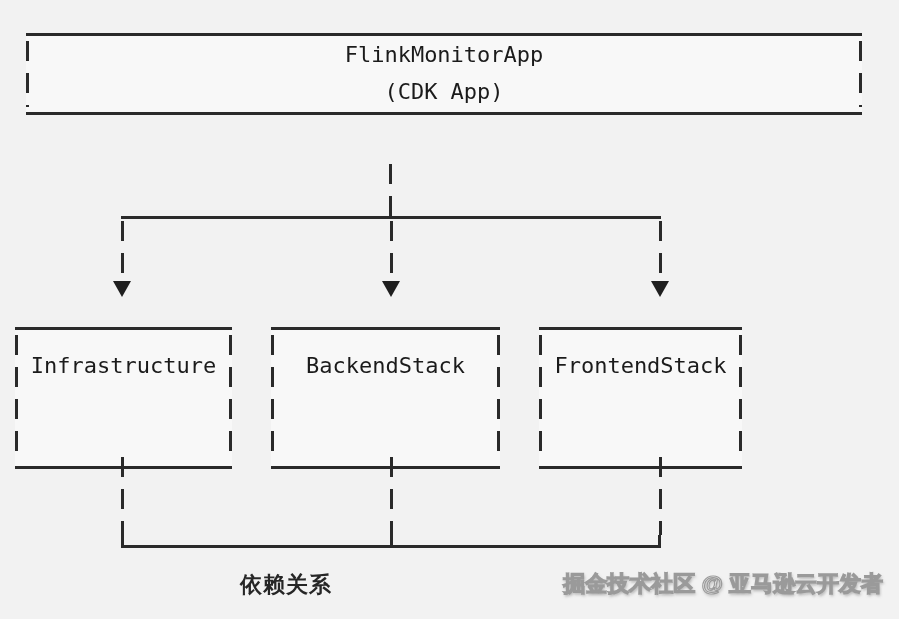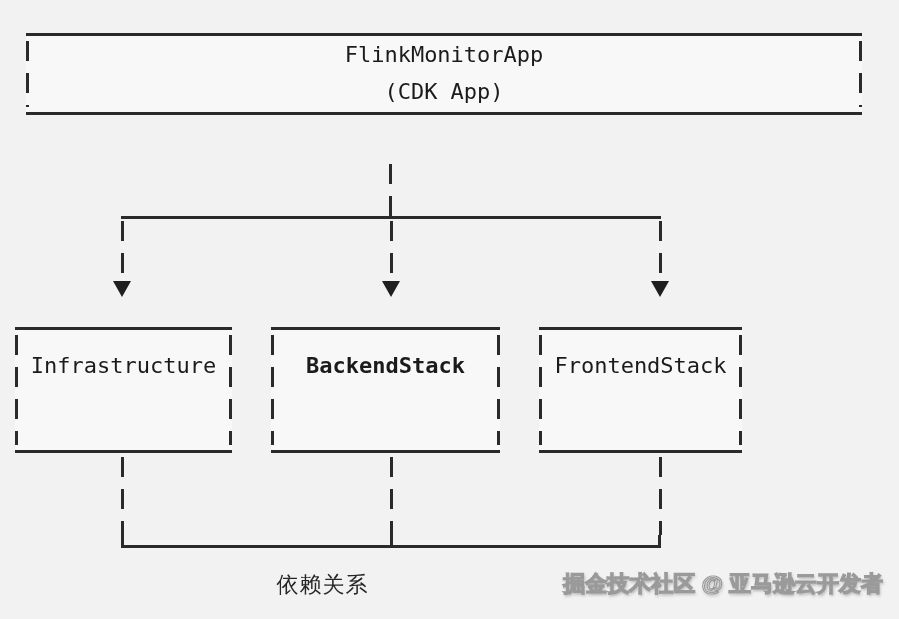--- a/index.html
+++ b/index.html
@@ -36,23 +36,23 @@
   .box::before,.box::after{
     content:"";
     position:absolute;
     top:5px;bottom:5px;
     width:3px;
     background:repeating-linear-gradient(to bottom, var(--line) 0 20px, transparent 20px 32px);
   }
   .box::before{left:0;}
   .box::after{right:0;}
   .app-box{left:26px; top:33px; width:836px; height:82px; }
-  .stack-box{top:327px; height:126px; padding-top:17px;}
+  .stack-box{top:327px; height:142px; padding-top:17px;}
   .stack-infra{left:15px; width:217px;}
-  .stack-backend{left:271px; width:229px;font-weight:bold;}
+  .stack-backend{left:271px; width:229px;}
   .stack-frontend{left:539px; width:203px;text-align:center;}
   .box .bline{white-space:pre;}
   
   .vdash{
     position:absolute;
     width:3px;
     background:repeating-linear-gradient(to bottom, var(--line) 0 20px, transparent 20px 32px);
   }
   .hsolid{
     position:absolute;
@@ -89,23 +89,23 @@
     box-sizing:border-box;
     border-left:3px solid var(--line);
     border-right:3px solid var(--line);
     border-bottom:3px solid var(--line);
   }
   .bracket-mid{left:390px; top:535px; height:12px;}
   
   .dep-label{
     position:absolute;
     left:240px; top:570px; width:165px;
-    text-align:center;
+    text-align:left;
     font-size:22px;
-    font-weight:400;
+    font-weight:700;
     letter-spacing:1px;
     color:#262626;
   }
   .watermark{
     position:absolute;
     right:16px; top:569px;
     font-size:22px;
     font-weight:700;
     white-space:nowrap;
     color:#f8f8f8;

